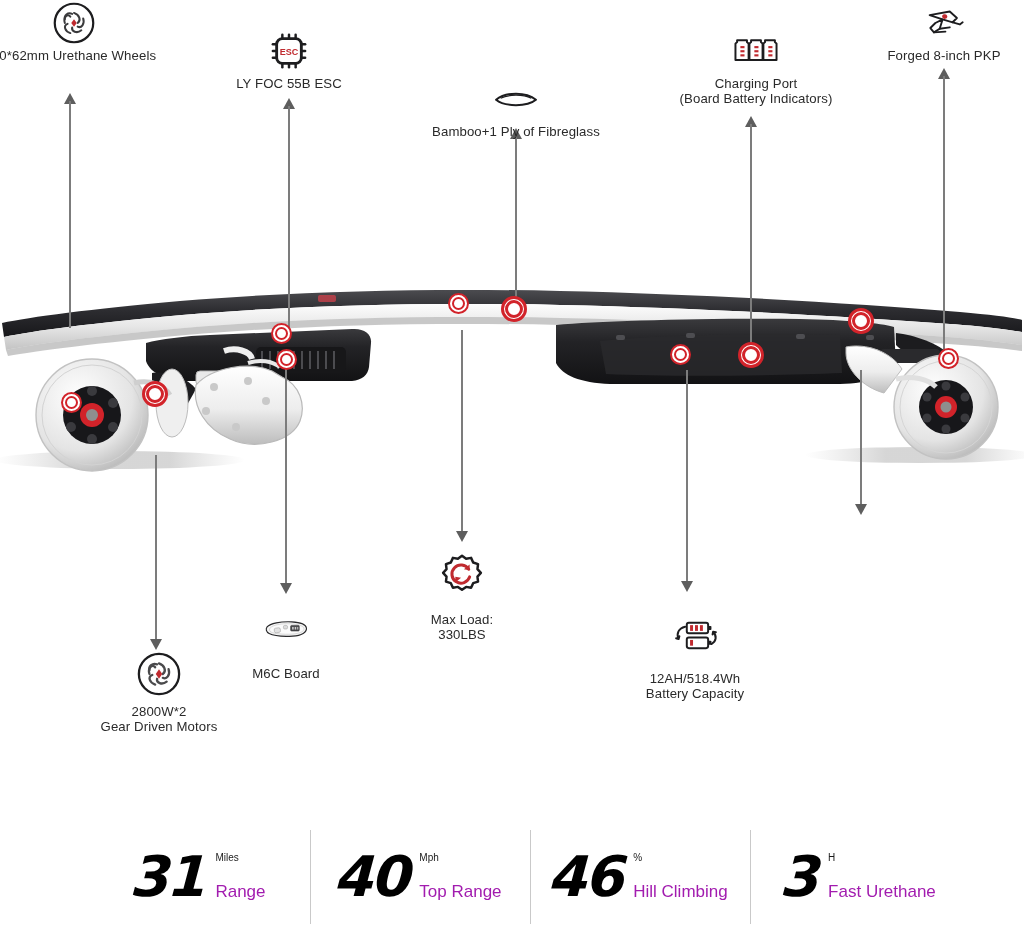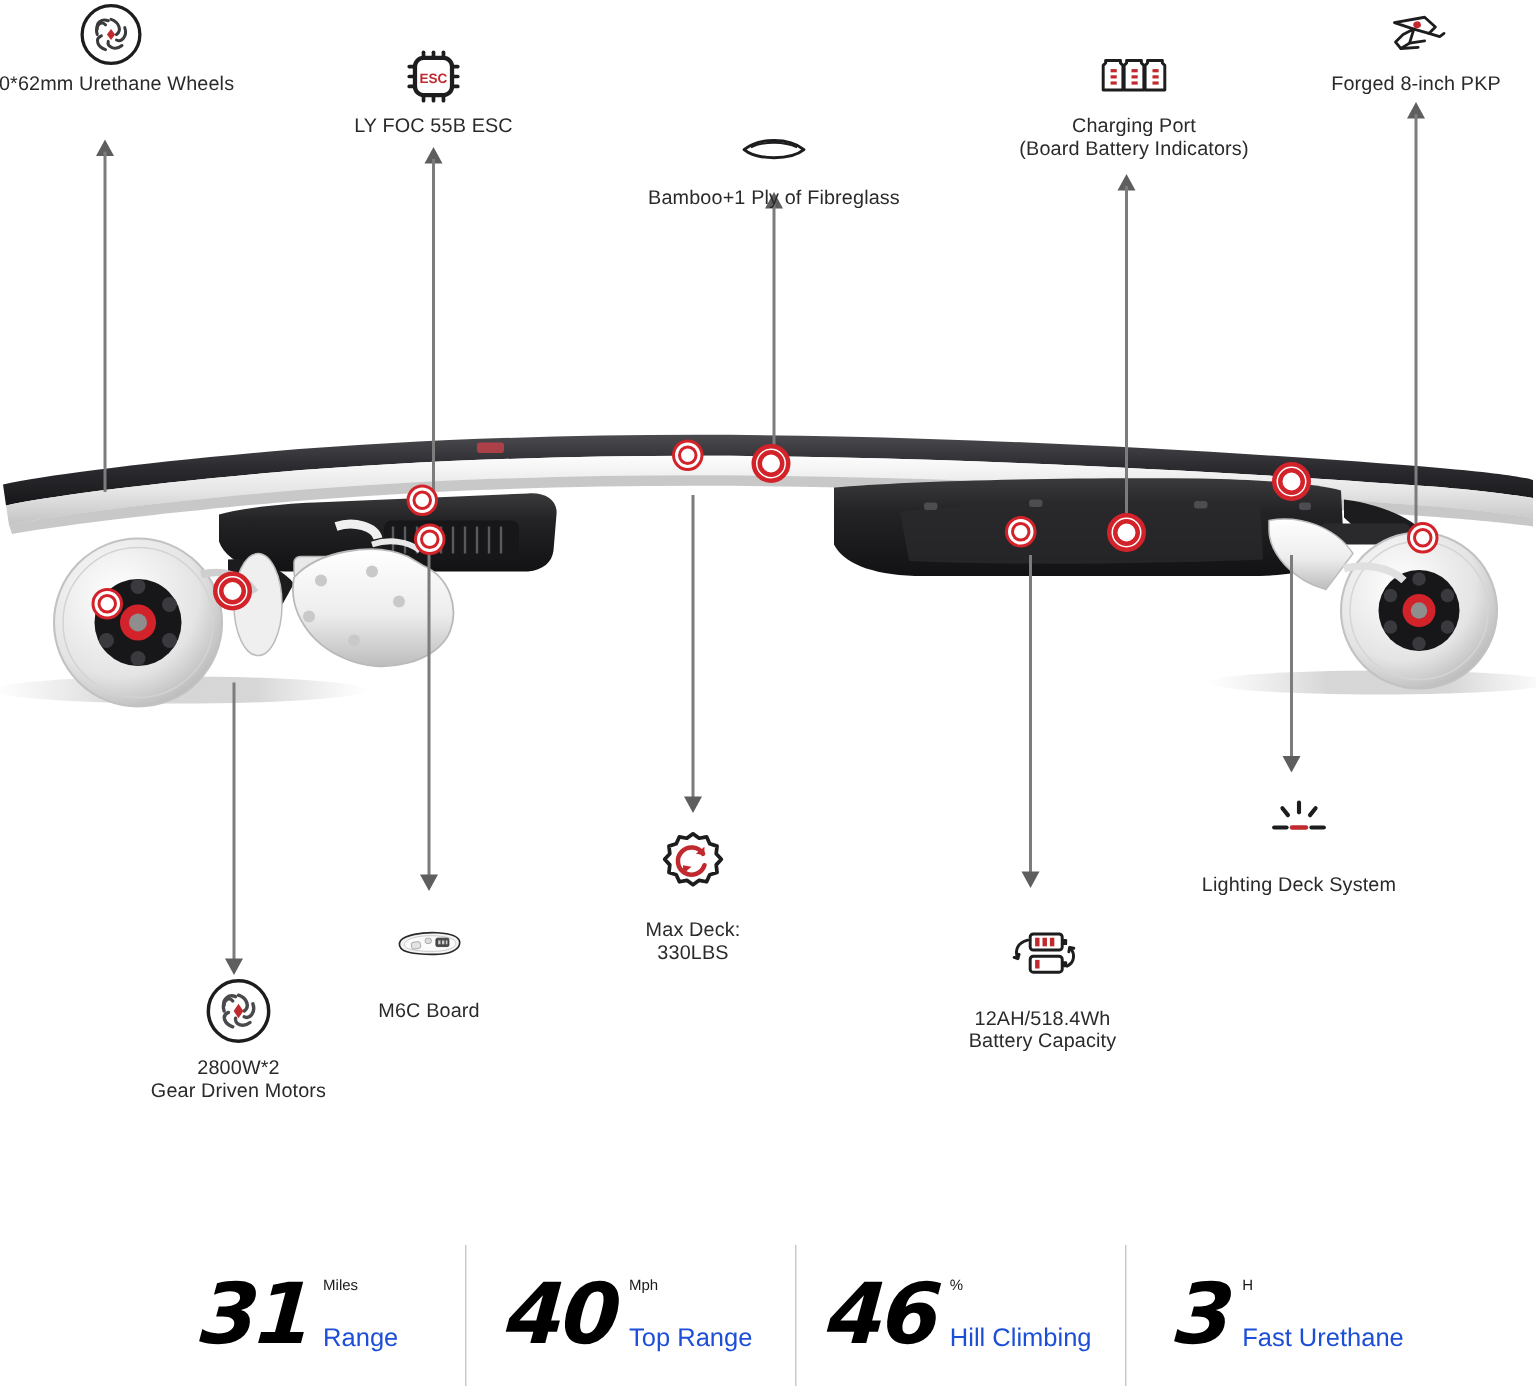--- a/index.html
+++ b/index.html
@@ -118,21 +118,21 @@
     font-size: 56px;
     font-weight: 700;
     font-style: italic;
     letter-spacing: -2px;
     line-height: 1;
     color: #000;
     transform: skewX(-4deg);
   }
   .stat .txt { display: flex; flex-direction: column; line-height: 1.18; }
   .stat .unit { font-size: 10px; color: #1a1a1a; }
-  .stat .desc { font-size: 17px; color: #1d4ed8; margin-top: 19px; }
+  .stat .desc { font-size: 17px; color: #a21caf; margin-top: 19px; }
 </style>
 </head>
 <body>
 
 <div class="stage">
 
   <svg class="board" viewBox="0 0 1024 240" aria-hidden="true">
     <defs>
       <linearGradient id="gripG" x1="0" y1="0" x2="0" y2="1">
         <stop offset="0" stop-color="#4b4b4f"></stop>
@@ -451,21 +451,21 @@
 
   <div class="callout below" style="left:462px; top:552px;">
     <div class="icon-wrap" style="height:44px;">
       <svg width="42" height="42" viewBox="0 0 44 44">
         <path d="M22,3 l4.3,3.1 5.2,-1 2.2,4.9 5.1,1.6 -0.6,5.3 3.6,3.9 -3.6,3.9 0.6,5.3 -5.1,1.6 -2.2,4.9 -5.2,-1 -4.3,3.1 -4.3,-3.1 -5.2,1 -2.2,-4.9 -5.1,-1.6 0.6,-5.3 -3.6,-3.9 3.6,-3.9 -0.6,-5.3 5.1,-1.6 2.2,-4.9 5.2,1 z" fill="none" stroke="#1d1d1f" stroke-width="2.6" stroke-linejoin="round"></path>
         <path d="M29,17 A9.5,9.5 0 1 0 30,25" fill="none" stroke="#c02a2f" stroke-width="3.2" stroke-linecap="round"></path>
         <path d="M30,12 l0,6 -6,-1 z" fill="#c02a2f"></path>
         <path d="M15,31 l0,-6 6,1 z" fill="#c02a2f"></path>
       </svg>
     </div>
-    <div class="cap" style="margin-top:12px;">Max Deck:
+    <div class="cap" style="margin-top:12px;">Max Load:
 330LBS</div>
   </div>
 
   <div class="callout below" style="left:695px; top:613px;">
     <div class="icon-wrap" style="height:44px;">
       <svg width="54" height="44" viewBox="0 0 56 44">
         <rect x="18" y="7" width="26" height="13" rx="2.5" fill="#fff" stroke="#1d1d1f" stroke-width="2.4"></rect>
         <rect x="44" y="11" width="4" height="5" rx="1" fill="#1d1d1f"></rect>
         <g fill="#c02a2f">
           <rect x="22" y="10" width="3.6" height="7"></rect>
@@ -476,35 +476,20 @@
         <rect x="44" y="29" width="4" height="5" rx="1" fill="#1d1d1f"></rect>
         <rect x="22" y="28" width="3.6" height="7" fill="#c02a2f"></rect>
         <path d="M16,12 C8,14 5,20 8,27 l-3,-1 m3,1 l1,-3.5" fill="none" stroke="#1d1d1f" stroke-width="2.4" stroke-linecap="round" stroke-linejoin="round"></path>
         <path d="M48,33 C54,30 55,23 50,18 l3.4,0.6 m-3.4,-0.6 l-0.6,3.4" fill="none" stroke="#1d1d1f" stroke-width="2.4" stroke-linecap="round" stroke-linejoin="round"></path>
       </svg>
     </div>
     <div class="cap" style="margin-top:10px;">12AH/518.4Wh
 Battery Capacity</div>
   </div>
 
-  <div class="callout below" style="left:866px; top:528px;">
-    <div class="icon-wrap" style="height:40px;">
-      <svg width="48" height="34" viewBox="0 0 50 34">
-        <g stroke="#1d1d1f" stroke-width="3" stroke-linecap="round">
-          <line x1="25" y1="3" x2="25" y2="10"></line>
-          <line x1="13" y1="7" x2="17" y2="12"></line>
-          <line x1="37" y1="7" x2="33" y2="12"></line>
-          <line x1="7" y1="21" x2="16" y2="21"></line>
-          <line x1="43" y1="21" x2="34" y2="21"></line>
-        </g>
-        <line x1="20" y1="21" x2="30" y2="21" stroke="#c02a2f" stroke-width="3.4" stroke-linecap="round"></line>
-      </svg>
-    </div>
-    <div class="cap" style="margin-top:10px;">Lighting Deck System</div>
-  </div>
 
   <div class="stats">
     <div class="stat">
       <div class="num">31</div>
       <div class="txt">
         <div class="unit">Miles</div>
         <div class="desc">Range</div>
       </div>
     </div>
     <div class="stat">

